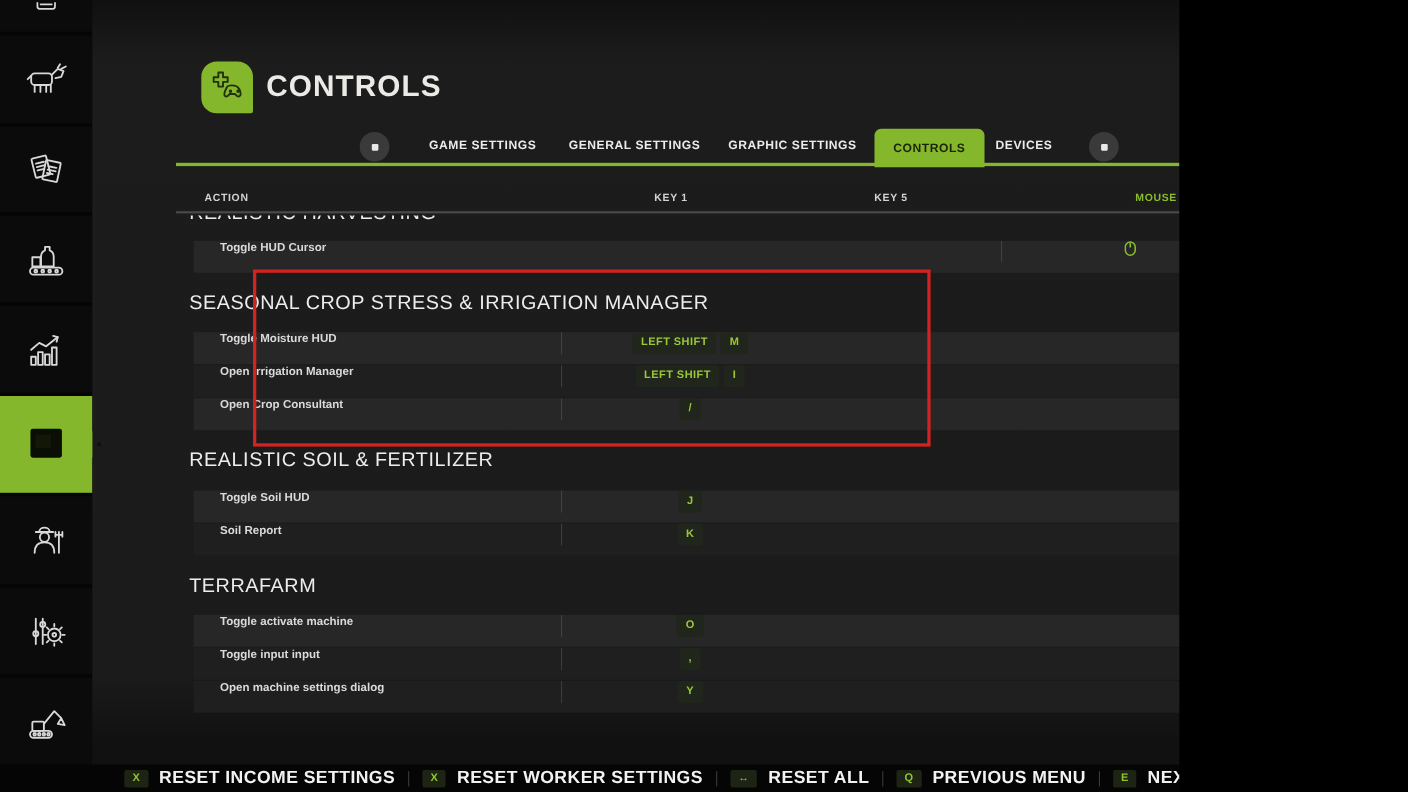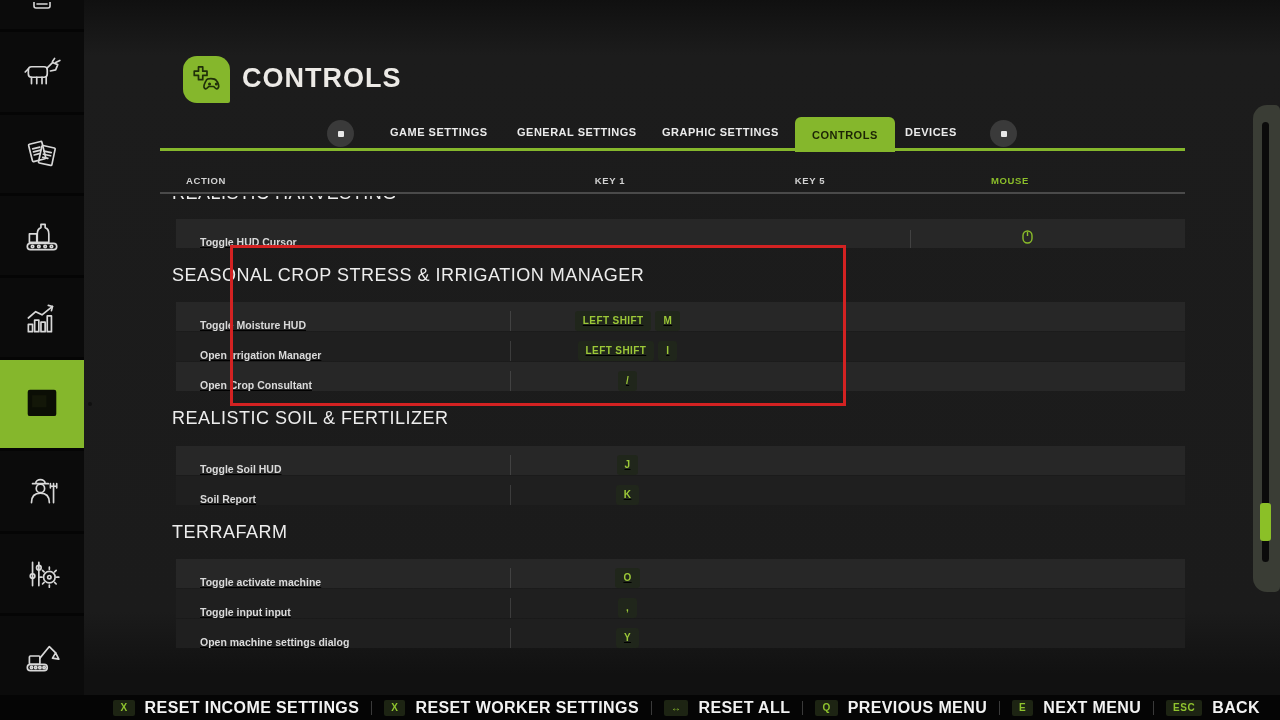--- a/index.html
+++ b/index.html
@@ -1,18 +1,18 @@
 <!DOCTYPE html>
 <html><head>
 <meta charset="utf-8">
 <style>
   * { margin:0; padding:0; box-sizing:border-box; }
   html,body { width:1280px; height:720px; background:#000; overflow:hidden; }
   body { font-family:"Liberation Sans", sans-serif; }
-  #screen { position:relative; width:1280px; height:720px; background:#141414; overflow:hidden; }
+  #screen { position:relative; width:1072px; height:720px; background:#141414; overflow:hidden; }
 
   
   #sidebar { position:absolute; left:0; top:0; width:84px; height:695px; background:#050505; }
   .side-cell { position:absolute; left:0; width:84px; background:#0b0b0b; display:flex; align-items:center; justify-content:center; }
   .side-cell svg { display:block; }
   .side-cell.active { background:#85b72c; }
   .side-cell.active::after { content:""; position:absolute; right:-11px; top:50%; margin-top:-13px;
       border-top:13px solid transparent; border-bottom:13px solid transparent; border-left:12px solid #85b72c; }
   .tip-dot { position:absolute; right:-8px; top:50%; margin-top:-2px; width:4px; height:4px; border-radius:50%; background:#101010; z-index:2; }
 
@@ -37,21 +37,21 @@
   
   .th { position:absolute; top:175px; font-size:9.5px; font-weight:bold; color:#d2d2d2; letter-spacing:0.6px; }
   .th.center { width:100px; text-align:center; }
   .th.mouse { color:#8bbd2a; }
   #header-line { position:absolute; left:76px; top:192px; width:1025px; height:2px; background:#4a4a4a; }
 
   
   #list { position:absolute; left:76px; top:196px; width:1035px; height:472px; overflow:hidden; }
   .section-title { position:absolute; left:12px; font-size:18px; font-weight:500; color:#ededed; letter-spacing:0.5px; white-space:nowrap; }
   .rows { position:absolute; left:16px; width:1009px; }
-  .row { display:flex; height:29px; margin-bottom:1px; align-items:flex-end;text-decoration:underline; }
+  .row { display:flex; height:29px; margin-bottom:1px; align-items:flex-start; }
   .row.light { background:#272727; }
   .row.dark  { background:#1f1f1f; }
   .cell { display:flex; align-items:center; }
   .cell.action { width:334px; padding-left:24px; font-size:10.5px; font-weight:bold; color:#dadada; }
   .cell.key1, .cell.key2, .cell.mouse { width:200px; justify-content:center; gap:4px; border-left:1px solid rgba(255,255,255,0.13);padding-left:34px; }
   .cell.fill { width:75px; border-left:1px solid rgba(255,255,255,0.13); }
   .kbd { background:#20261b; color:#9cc838; font-size:10px; font-weight:bold; letter-spacing:0.4px;
       border-radius:3px; padding:4px 8px; min-width:10px; text-align:center; line-height:12px; }
 
   
@@ -227,21 +227,21 @@
     <div class="tab active-tab" style="left:711px;">CONTROLS</div>
     <div class="tab" style="left:821px;">DEVICES</div>
     <div class="tab-circle" style="left:906px;">
       <span class="dot"></span>
     </div>
     <div id="tab-underline"></div>
 
     <div class="th" style="left:102px;">ACTION</div>
     <div class="th center" style="left:476px;">KEY 1</div>
     <div class="th center" style="left:676px;">KEY 5</div>
-    <div class="th center mouse" style="left:876px;">MOUSE</div>
+    <div class="th center mouse" style="left:917px;">MOUSE</div>
     <div id="header-line"></div>
 
     <div id="list">
 
       <div class="section-title" style="top:-13px;">REALISTIC HARVESTING</div>
       <div class="rows" style="top:23px;">
         <div class="row light">
           <div class="cell action">Toggle HUD Cursor</div>
           <div class="cell key1"></div>
           <div class="cell key2"></div>

